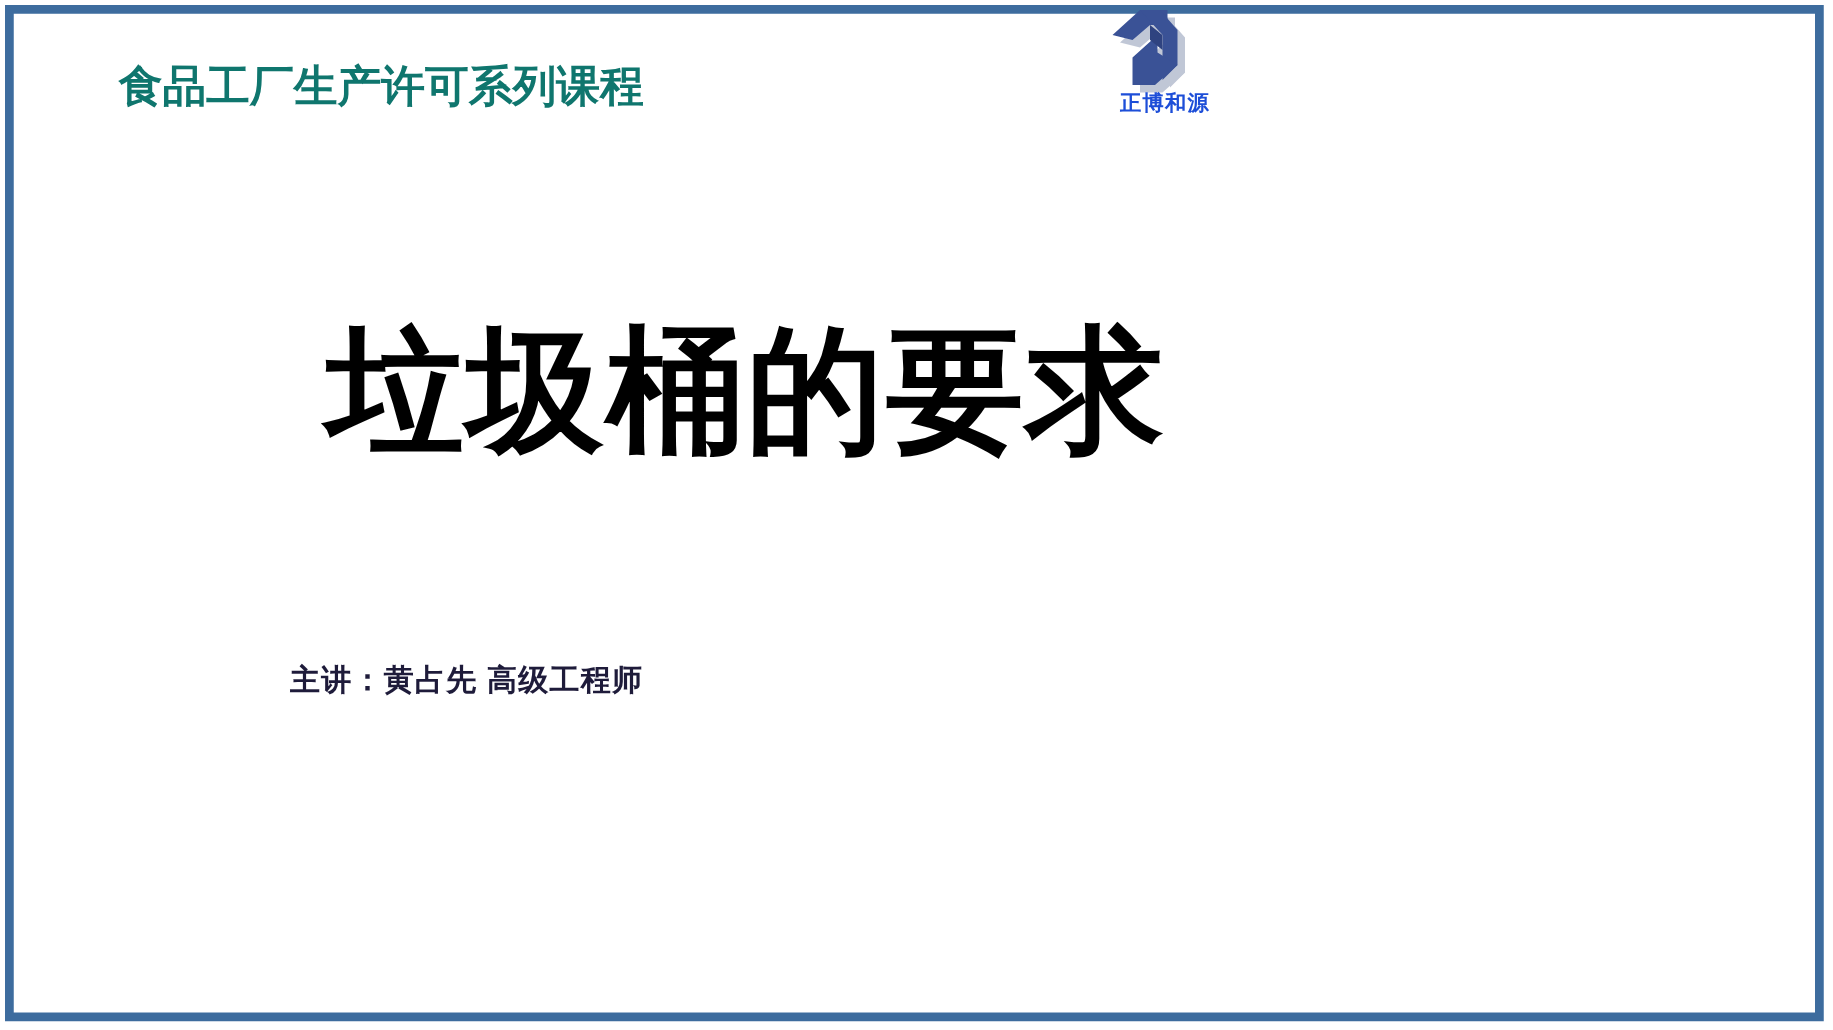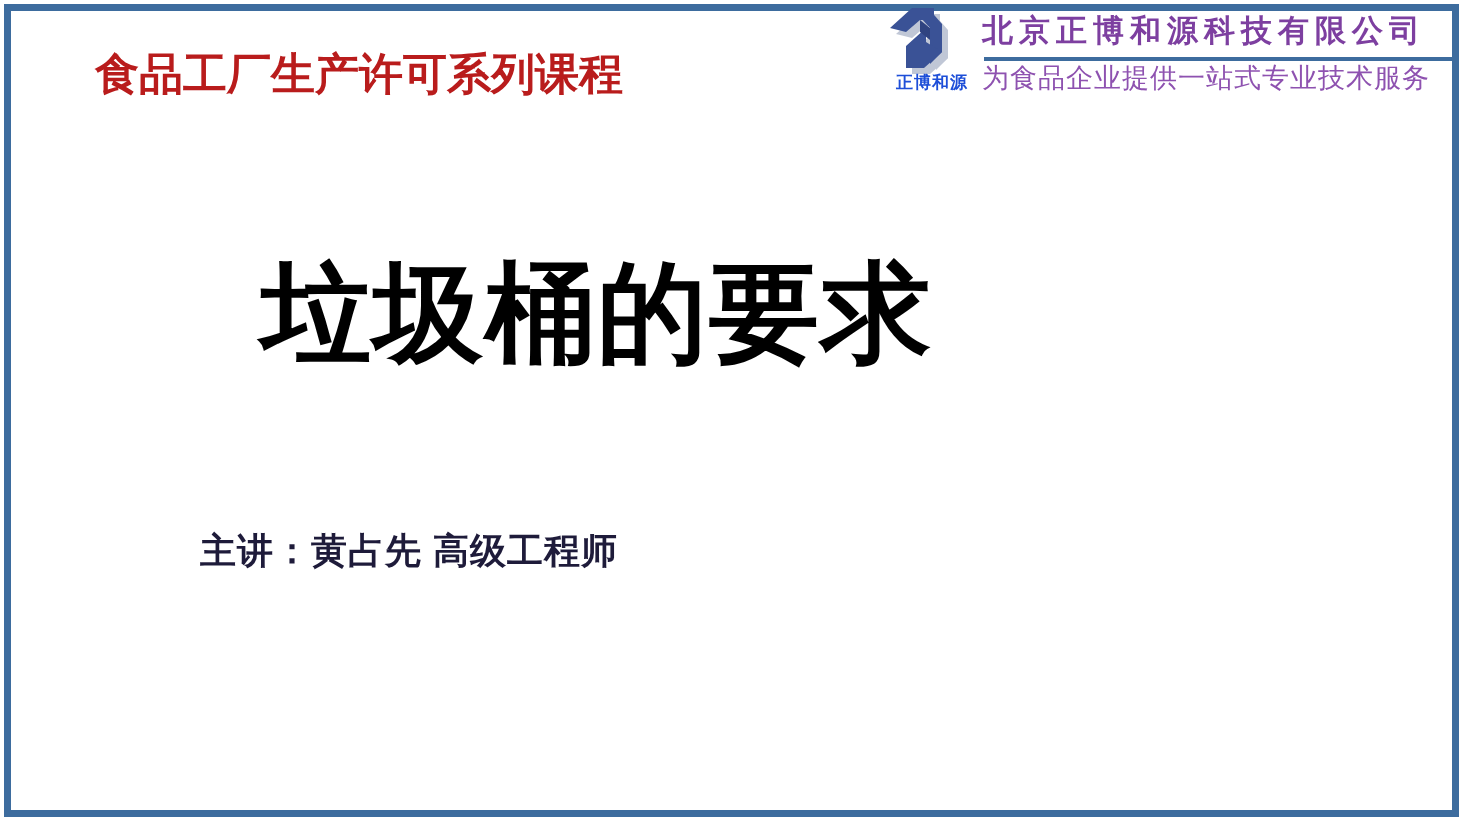--- a/index.html
+++ b/index.html
@@ -40,24 +40,24 @@
     left: 0;
     top: 0;
     width: 1466px;
     height: 115px;
   }
 
   .course-title {
     position: absolute;
     left: 95px;
     top: 52px;
-    font-size: 44px;
+    font-size: 35px;
     font-weight: bold;
     letter-spacing: 0px;
-    color: #b91c1c;
+    color: #0f766e;
     white-space: nowrap;
     line-height: 1;
   }
 
   
   .brand {
     position: absolute;
     left: 884px;
     top: 6px;
     width: 572px;
@@ -145,26 +145,27 @@
   }
 
   
   .presenter-block {
     position: absolute;
     left: 200px;
     top: 533px;
     width: 1200px;
   }
   .presenter-line {
-    font-size: 36px;
+    font-size: 24px;
     font-weight: bold;
     color: #1e1b3a;
     letter-spacing: 1px;
     line-height: 1;
     white-space: nowrap;
+    margin-left: 32px;
   }
   .presenter-line.lecturer { margin-bottom: 29px; }
 </style>
 </head>
 <body>
 
 <div class="slide">
 
   <div class="slide-frame"></div>
 
@@ -188,25 +189,20 @@
             <path d="M28 0 L44 0 L58 16 L58 44 L46 56 L46 20 Z"></path>
             <path d="M22 38 L42 20 L42 34 L58 44 L40 60 L22 60 Z"></path>
           </g>
           <g fill="#2f4380">
             <path d="M36 12 L46 20 L46 32 L36 24 Z"></path>
           </g>
         </svg>
         <div class="brand-logo-word">正博和源</div>
       </div>
 
-      <div class="brand-text">
-        <div class="company-name">北京正博和源科技有限公司</div>
-        <div class="brand-rule"></div>
-        <div class="company-slogan">为食品企业提供一站式专业技术服务</div>
-      </div>
 
     </div>
   </div>
 
   <div class="main-title">垃圾桶的要求</div>
 
   <div class="presenter-block">
     <div class="presenter-line lecturer">主讲：黄占先  高级工程师</div>
   </div>
 

